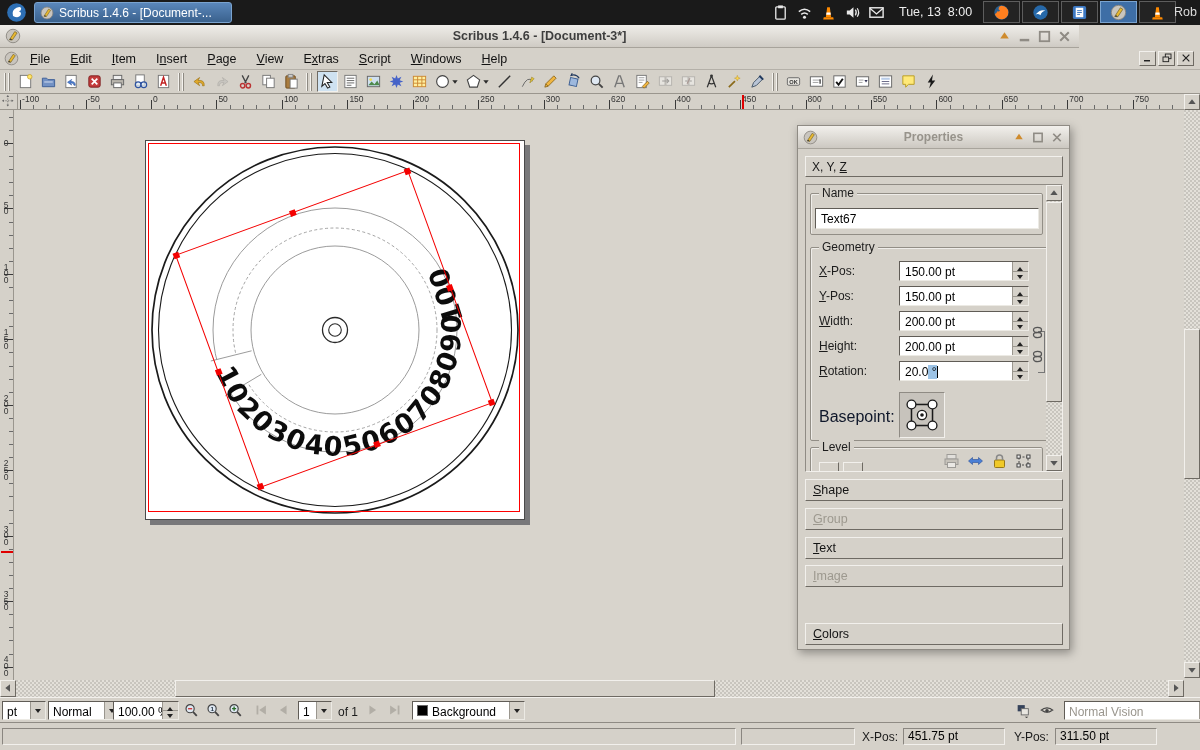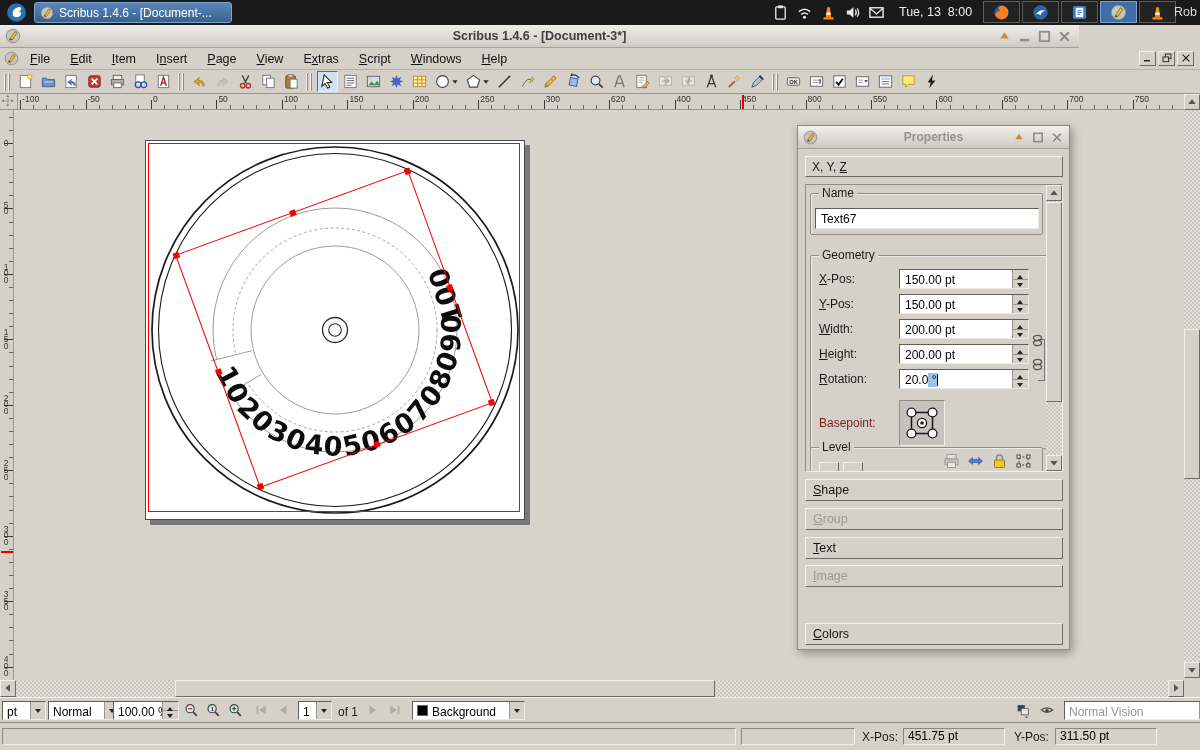--- a/index.html
+++ b/index.html
@@ -93,36 +93,36 @@
   .p-wb{position:absolute;top:4px;width:16px;height:15px}
   .raised{background:#d5d1c9;border:1px solid;border-color:#f2f0ec #6e6a63 #6e6a63 #f2f0ec}
   #tab-xyz{position:absolute;left:7px;top:30px;width:258px;height:21px;font-size:12px;color:#1a1a1a;line-height:20px;padding-left:6px}
   #p-content{position:absolute;left:7px;top:58px;width:258px;height:288px;border:1px solid;border-color:#8f8b84 #f2f0ec #f2f0ec #8f8b84;overflow:hidden}
   .group{position:absolute;border:1px solid #928e86;border-radius:2px;box-shadow:inset 1px 1px 0 #efede9}
   .legend{position:absolute;top:-8px;left:8px;background:#d5d1c9;padding:0 3px;font-size:12px;color:#1c1c1c}
   #g-name{left:4px;top:8px;width:233px;height:42px}
   #name-field{position:absolute;left:4px;top:14px;width:224px;height:21px;background:#fff;
     border:1px solid;border-color:#605c56 #eceae4 #eceae4 #605c56}
   #name-field span{display:block;font-size:12px;padding:3px 0 0 5px}
-  #g-geom{left:4px;top:70px;width:267px;height:194px}
+  #g-geom{left:4px;top:62px;width:267px;height:194px}
   .grow{position:absolute;left:0;width:233px;height:21px}
   .glab{position:absolute;left:8px;top:3px;font-size:12px;color:#1c1c1c}
   .spin{position:absolute;left:88px;width:130px;height:20px;background:#fff;display:flex;
     border:1px solid;border-color:#605c56 #eceae4 #eceae4 #605c56}
   .sval{flex:1;font-size:12px;padding:3px 0 0 5px;white-space:pre;overflow:hidden}
   .sbtns{width:16px;border-left:1px solid #9a968e;display:flex;flex-direction:column;background:#d5d1c9}
   .su,.sd{flex:1;position:relative}
   .su{border-bottom:1px solid #9a968e}
   .su::after{content:"";position:absolute;left:4px;top:2px;border:3px solid transparent;border-bottom:4px solid #222}
   .sd::after{content:"";position:absolute;left:4px;top:3px;border:3px solid transparent;border-top:4px solid #222}
   .caret{display:inline-block;width:1px;height:12px;background:#000;vertical-align:-2px}
   #chain{position:absolute;left:218px;top:76px;width:20px;height:56px}
   #chain .bracket{position:absolute;left:9px;top:7px;width:7px;height:42px;border:1px solid #777;border-left:none}
   #chain svg{position:absolute;left:2px;width:13px;height:13px}
-  #bp-label{position:absolute;left:8px;top:160px;font-size:12px;color:#7f1d1d}
+  #bp-label{position:absolute;left:8px;top:160px;font-size:16px;color:#0f172a}
   #bp-widget{position:absolute;left:88px;top:144px;width:46px;height:46px;background:#c7c3bc;
     border:1px solid;border-color:#8f8b84 #f2f0ec #f2f0ec #8f8b84}
   #g-level{left:4px;top:262px;width:233px;height:60px}
   .lv-btn{position:absolute;top:14px;width:20px;height:18px}
   #obj-toggles{position:absolute;left:136px;top:267px;display:flex;gap:5px}
   .otg{width:19px;height:18px;display:block}
   #p-scroll{position:absolute;right:0;top:0;width:16px;height:286px}
   #sections{position:absolute;left:0;top:0;width:273px;height:525px;pointer-events:none}
   .section-btn{position:absolute;left:7px;width:258px;height:22px;font-size:12.5px;line-height:21px;padding-left:7px;color:#141414;pointer-events:auto}
   .section-btn.disabled{color:#9d998f}

